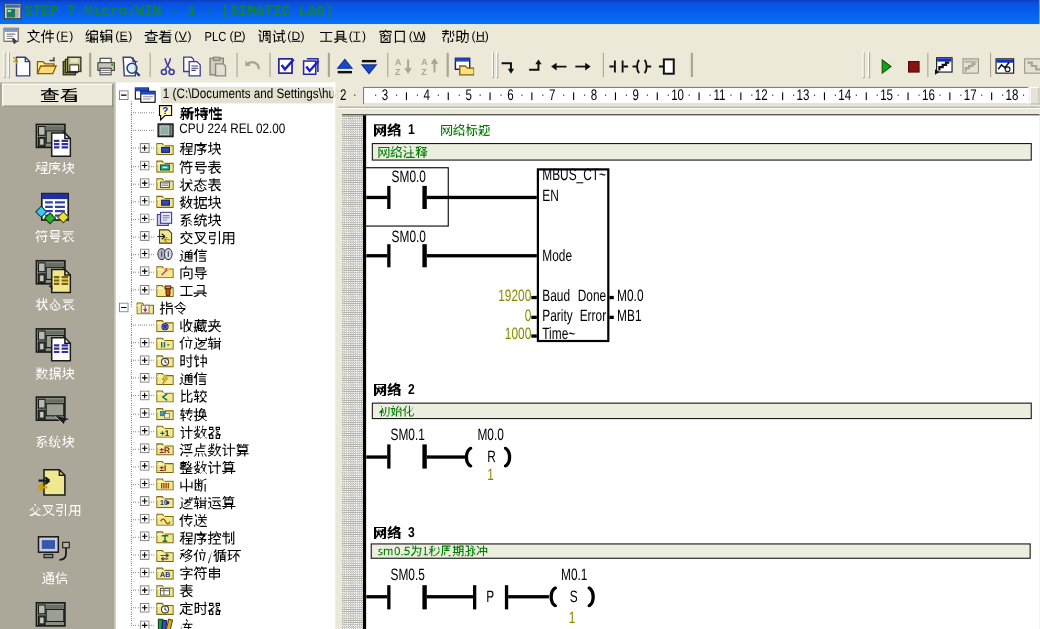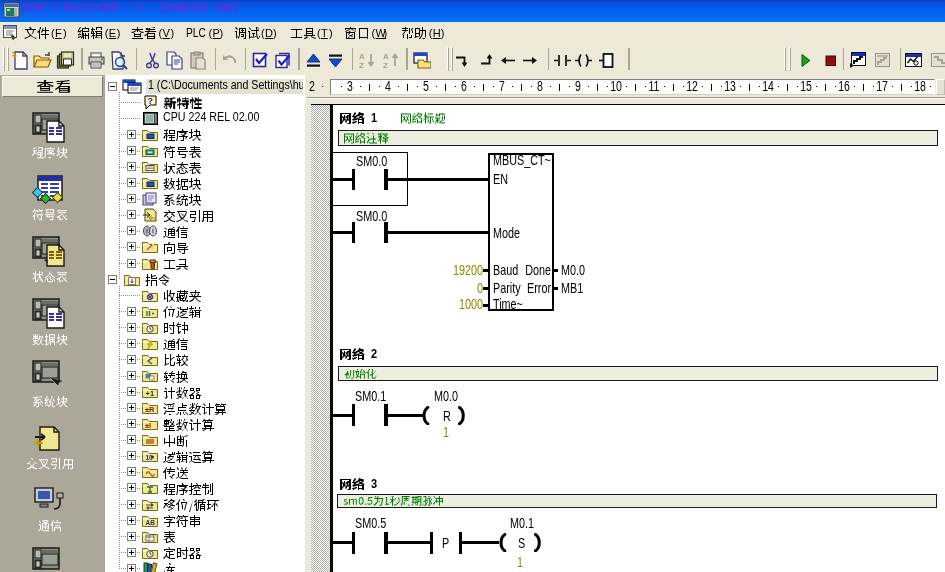--- a/index.html
+++ b/index.html
@@ -5,21 +5,21 @@
 .abs{position:absolute;}
 </style></head><body>
 <div style="position:absolute;left:0.0px;top:0.0px;width:945.0px;height:21.5px;background:linear-gradient(180deg,#0d3cc4 0%,#0a50dd 12%,#0757e8 30%,#0560ee 55%,#076af4 80%,#0a70f8 100%);box-sizing:border-box;"></div>
 <svg class="abs" style="left:3px;top:2px" width="17" height="17" viewBox="0 0 17 17">
 <rect x="1" y="1" width="15" height="14" fill="#d8d4c8" stroke="#404040"></rect>
 <rect x="2" y="2" width="13" height="3" fill="#3a6ea5"></rect>
 <rect x="3" y="6" width="8" height="8" fill="#207860"></rect>
 <rect x="4" y="7" width="3" height="2" fill="#80f0c0"></rect>
 <rect x="11" y="6" width="3" height="8" fill="#b0b0a8"></rect>
 </svg>
-<span style="position:absolute;left:22.0px;top:4.4px;font-family:'Liberation Mono',sans-serif;font-size:10px;font-weight:bold;color:#6d28d9;line-height:1;white-space:pre;">STEP 7-Micro/WIN - 1 - [SIMATIC LAD]</span>
+<span style="position:absolute;left:22.0px;top:4.4px;font-family:'Liberation Mono',sans-serif;font-size:13px;font-weight:bold;color:#15803d;line-height:1;white-space:pre;">STEP 7-Micro/WIN - 1 - [SIMATIC LAD]</span>
 <div style="position:absolute;left:0.0px;top:21.5px;width:945.0px;height:21.5px;background:#ece9d8;box-sizing:border-box;"></div>
 <svg class="abs" style="left:3px;top:25px" width="15" height="15" viewBox="0 0 15 15">
 <rect x="0.5" y="0.5" width="13" height="12" fill="#fff" stroke="#505050"></rect>
 <rect x="1" y="1" width="12" height="3" fill="#7b96c8"></rect>
 <path d="M3 6h8M3 8h6M3 10h7" stroke="#808080" stroke-width="1"></path>
 <path d="M9 9l4 4-2 1-1 2-2-5z" fill="#404040"></path>
 </svg>
 <svg style="position:absolute;left:23.7px;top:25.2px;overflow:visible" width="26" height="17" viewBox="0 -13.0 26 16.9">
     <path d="M5 -11C6 -10 6 -9 6 -9L8 -9C7 -10 7 -10 7 -11ZM1 -9V-8H3C3 -6 4 -4 6 -3C4 -1 3 -1 0 0C1 0 1 1 1 1C3 0 5 -1 7 -2C8 -1 10 0 12 1C12 1 12 0 13 0C10 -0 9 -1 7 -3C9 -4 10 -6 10 -8H12V-9ZM7 -3C5 -5 4 -6 4 -8H9C9 -6 8 -4 7 -3Z M17 -4V-3H21V1H22V-3H25V-4H22V-7H25V-8H22V-11H21V-8H19C19 -9 19 -9 20 -10L19 -10C18 -9 18 -7 17 -6C17 -6 18 -5 18 -5C18 -6 19 -7 19 -7H21V-4ZM16 -11C16 -9 15 -7 13 -6C14 -5 14 -5 14 -5C14 -5 15 -6 15 -6V1H16V-8C17 -9 17 -10 17 -11Z" fill="#000"></path>
   </svg>

